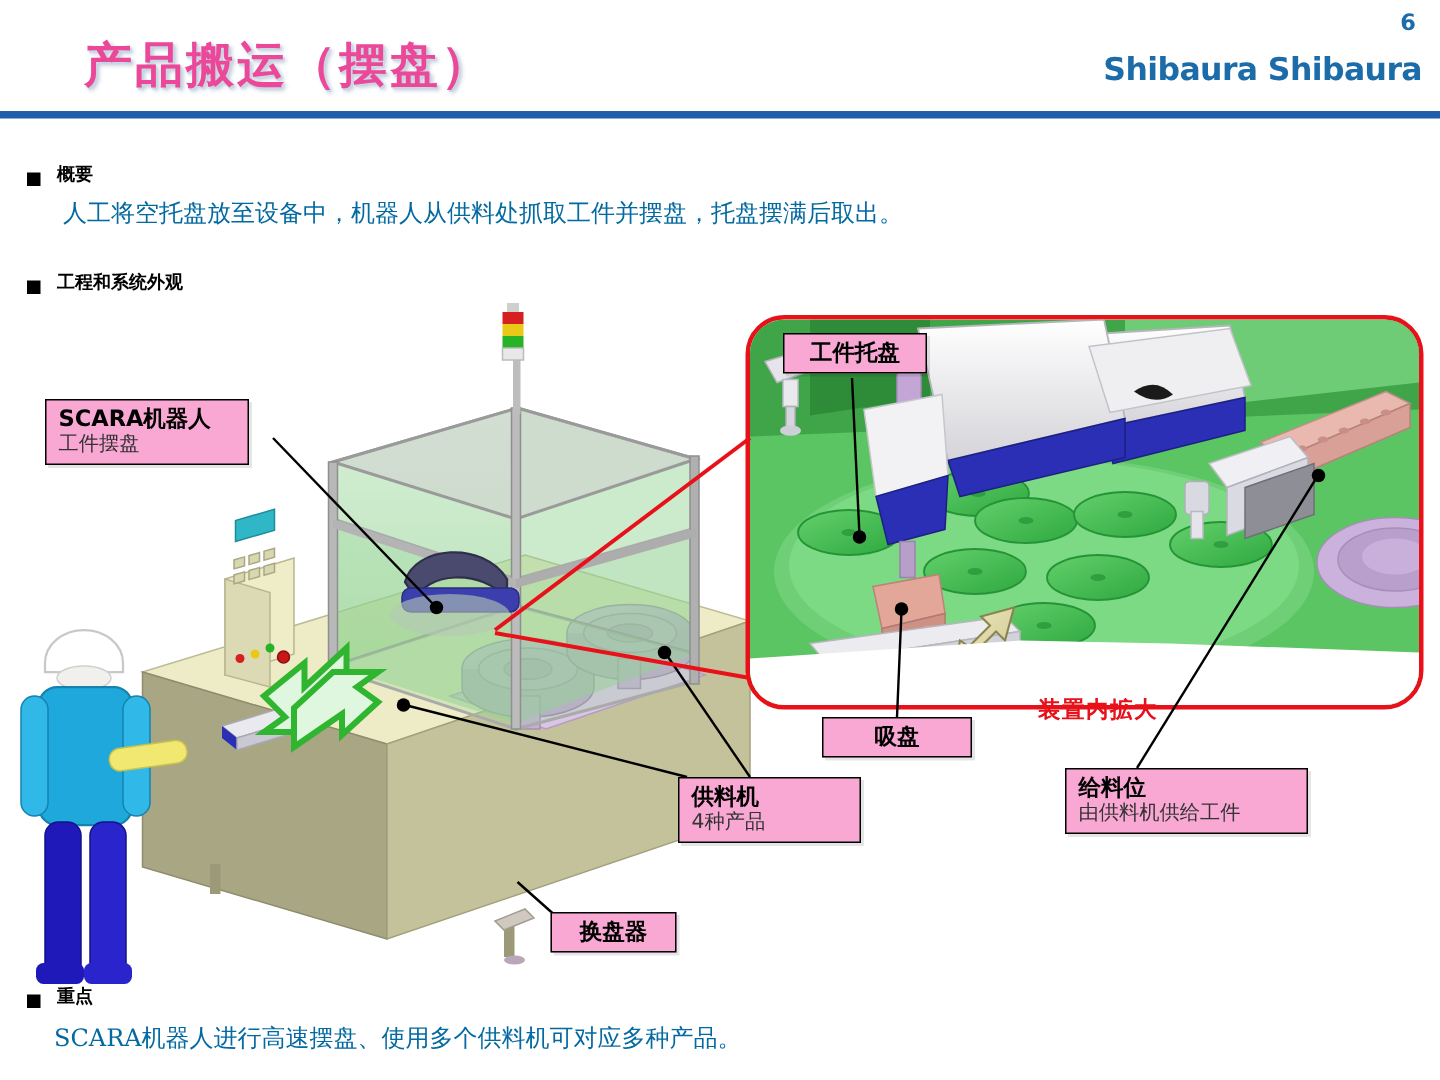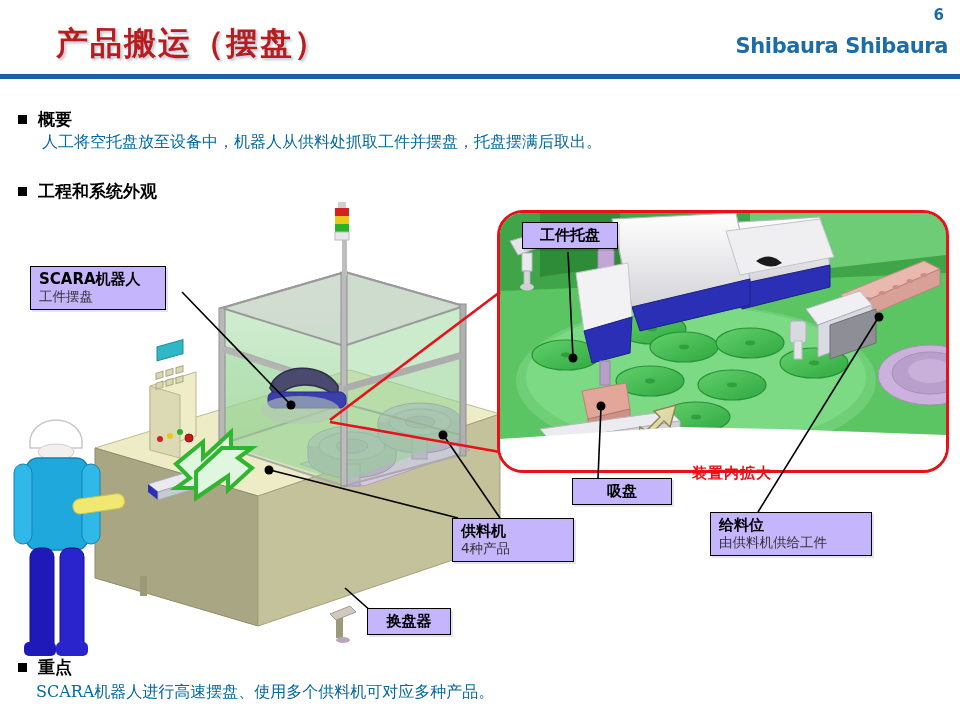--- a/index.html
+++ b/index.html
@@ -2,61 +2,61 @@
 <html><head>
 <meta charset="utf-8">
 <style>
   html,body{margin:0;padding:0;background:#fff;}
   body{width:960px;height:720px;position:relative;overflow:hidden;
        font-family:"DejaVu Sans","Liberation Sans",sans-serif;}
 
   
   #slide-title{
     position:absolute;left:56px;top:22px;
-    font-size:32px;font-weight:bold;color:#b91c1c;
+    font-size:32px;font-weight:bold;color:#ec4899;
     letter-spacing:2px;
     text-shadow:1px 1px 0 #c9d6e5, 2px 2px 3px rgba(160,175,195,.75);
     font-family:Liberation Serif, serif;
   }
   #title-rule{position:absolute;left:0;top:74px;width:960px;height:5px;background:#1F5FA9;}
   #brand-logo{
     position:absolute;right:12px;top:34px;
     font-size:21px;font-weight:bold;color:#1B6CA8;
     letter-spacing:-.4px;
   }
   #page-number{position:absolute;right:16px;top:6px;font-size:15px;color:#1B6CA8;font-weight:bold;}
 
   
   .bullet-row{position:absolute;display:flex;align-items:flex-start;}
   .sq{width:9px;height:9px;background:#000;margin-top:7px;margin-right:11px;flex:0 0 auto;}
-  .bhead{font-size:17px;font-weight:bold;color:#000;
+  .bhead{font-size:12px;font-weight:bold;color:#000;
          font-family:"DejaVu Sans","Liberation Sans",sans-serif;}
   .btext{position:absolute;font-size:16px;color:#0369a1;
          font-family:"DejaVu Serif","Liberation Serif",serif;}
 
   #sec-overview{left:18px;top:108px;}
   #overview-text{left:42px;top:132px;}
   #sec-system{left:18px;top:180px;}
   #sec-keypoint{left:18px;top:656px;}
   #keypoint-text{left:36px;top:682px;}
 
   
   .callout{
-    position:absolute;background:#c4b5fd;border:1.5px solid #000;
+    position:absolute;background:#f9a8d4;border:1.5px solid #000;
     padding:3px 8px 4px 8px;box-sizing:border-box;z-index:30;
     box-shadow:2px 2px 0 rgba(0,0,0,.10);
   }
   .callout .t1{font-size:15px;font-weight:bold;color:#000;line-height:1.2;white-space:nowrap;
     font-family:"DejaVu Sans","Liberation Sans",sans-serif;}
   .callout .t2{font-size:13.5px;color:#333;line-height:1.25;white-space:nowrap;
     font-family:"DejaVu Sans","Liberation Sans",sans-serif;}
 
   #callout-scara{left:30px;top:266px;width:136px;}
   #callout-tray{left:522px;top:222px;width:96px;text-align:center;}
-  #callout-suction{left:548px;top:478px;width:100px;text-align:center;margin-left:24px;}
+  #callout-suction{left:548px;top:478px;width:100px;text-align:center;}
   #callout-feeder{left:452px;top:518px;width:122px;}
   #callout-supplypos{left:690px;top:512px;width:162px;margin-left:20px;}
   #callout-changer{left:367px;top:608px;width:84px;text-align:center;}
 
   
   svg.leaders{position:absolute;left:0;top:0;width:960px;height:720px;z-index:25;pointer-events:none;}
 
   
   #detail-panel{
     position:absolute;left:497px;top:210px;width:446px;height:257px;

